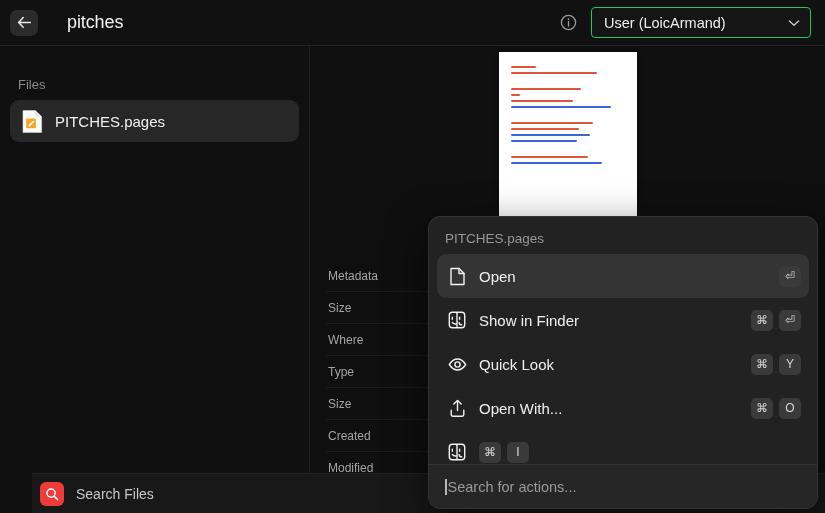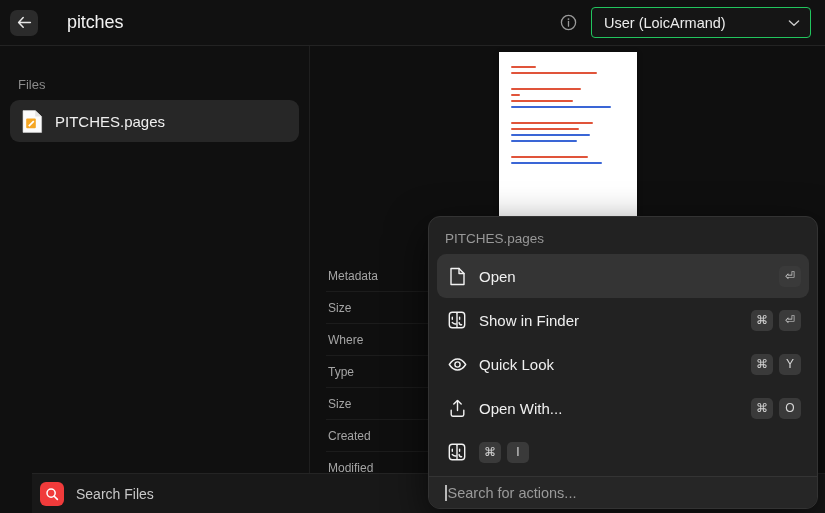--- a/index.html
+++ b/index.html
@@ -201,21 +201,21 @@
     padding:0 8px 0 10px;
     gap:12px;
   }
   .action-item.selected { background:#343434; }
   .action-icon { width:20px; display:flex; align-items:center; justify-content:center; flex:0 0 auto; }
   .action-label { flex:1 1 auto; font-size:15px; color:#f0f0f0; }
   .action-keys { display:flex; gap:6px; flex:0 0 auto; }
 
   .panel-search {
     flex:0 0 auto;
-    height:32px;
+    height:44px;
     border-top:1px solid #343434;
     background:#262626;
     display:flex; align-items:center;
     padding:0 16px;
     position:relative;
     z-index:2;
   }
   .caret {
     width:1.5px; height:16px;
     background:#b9b9b9;

